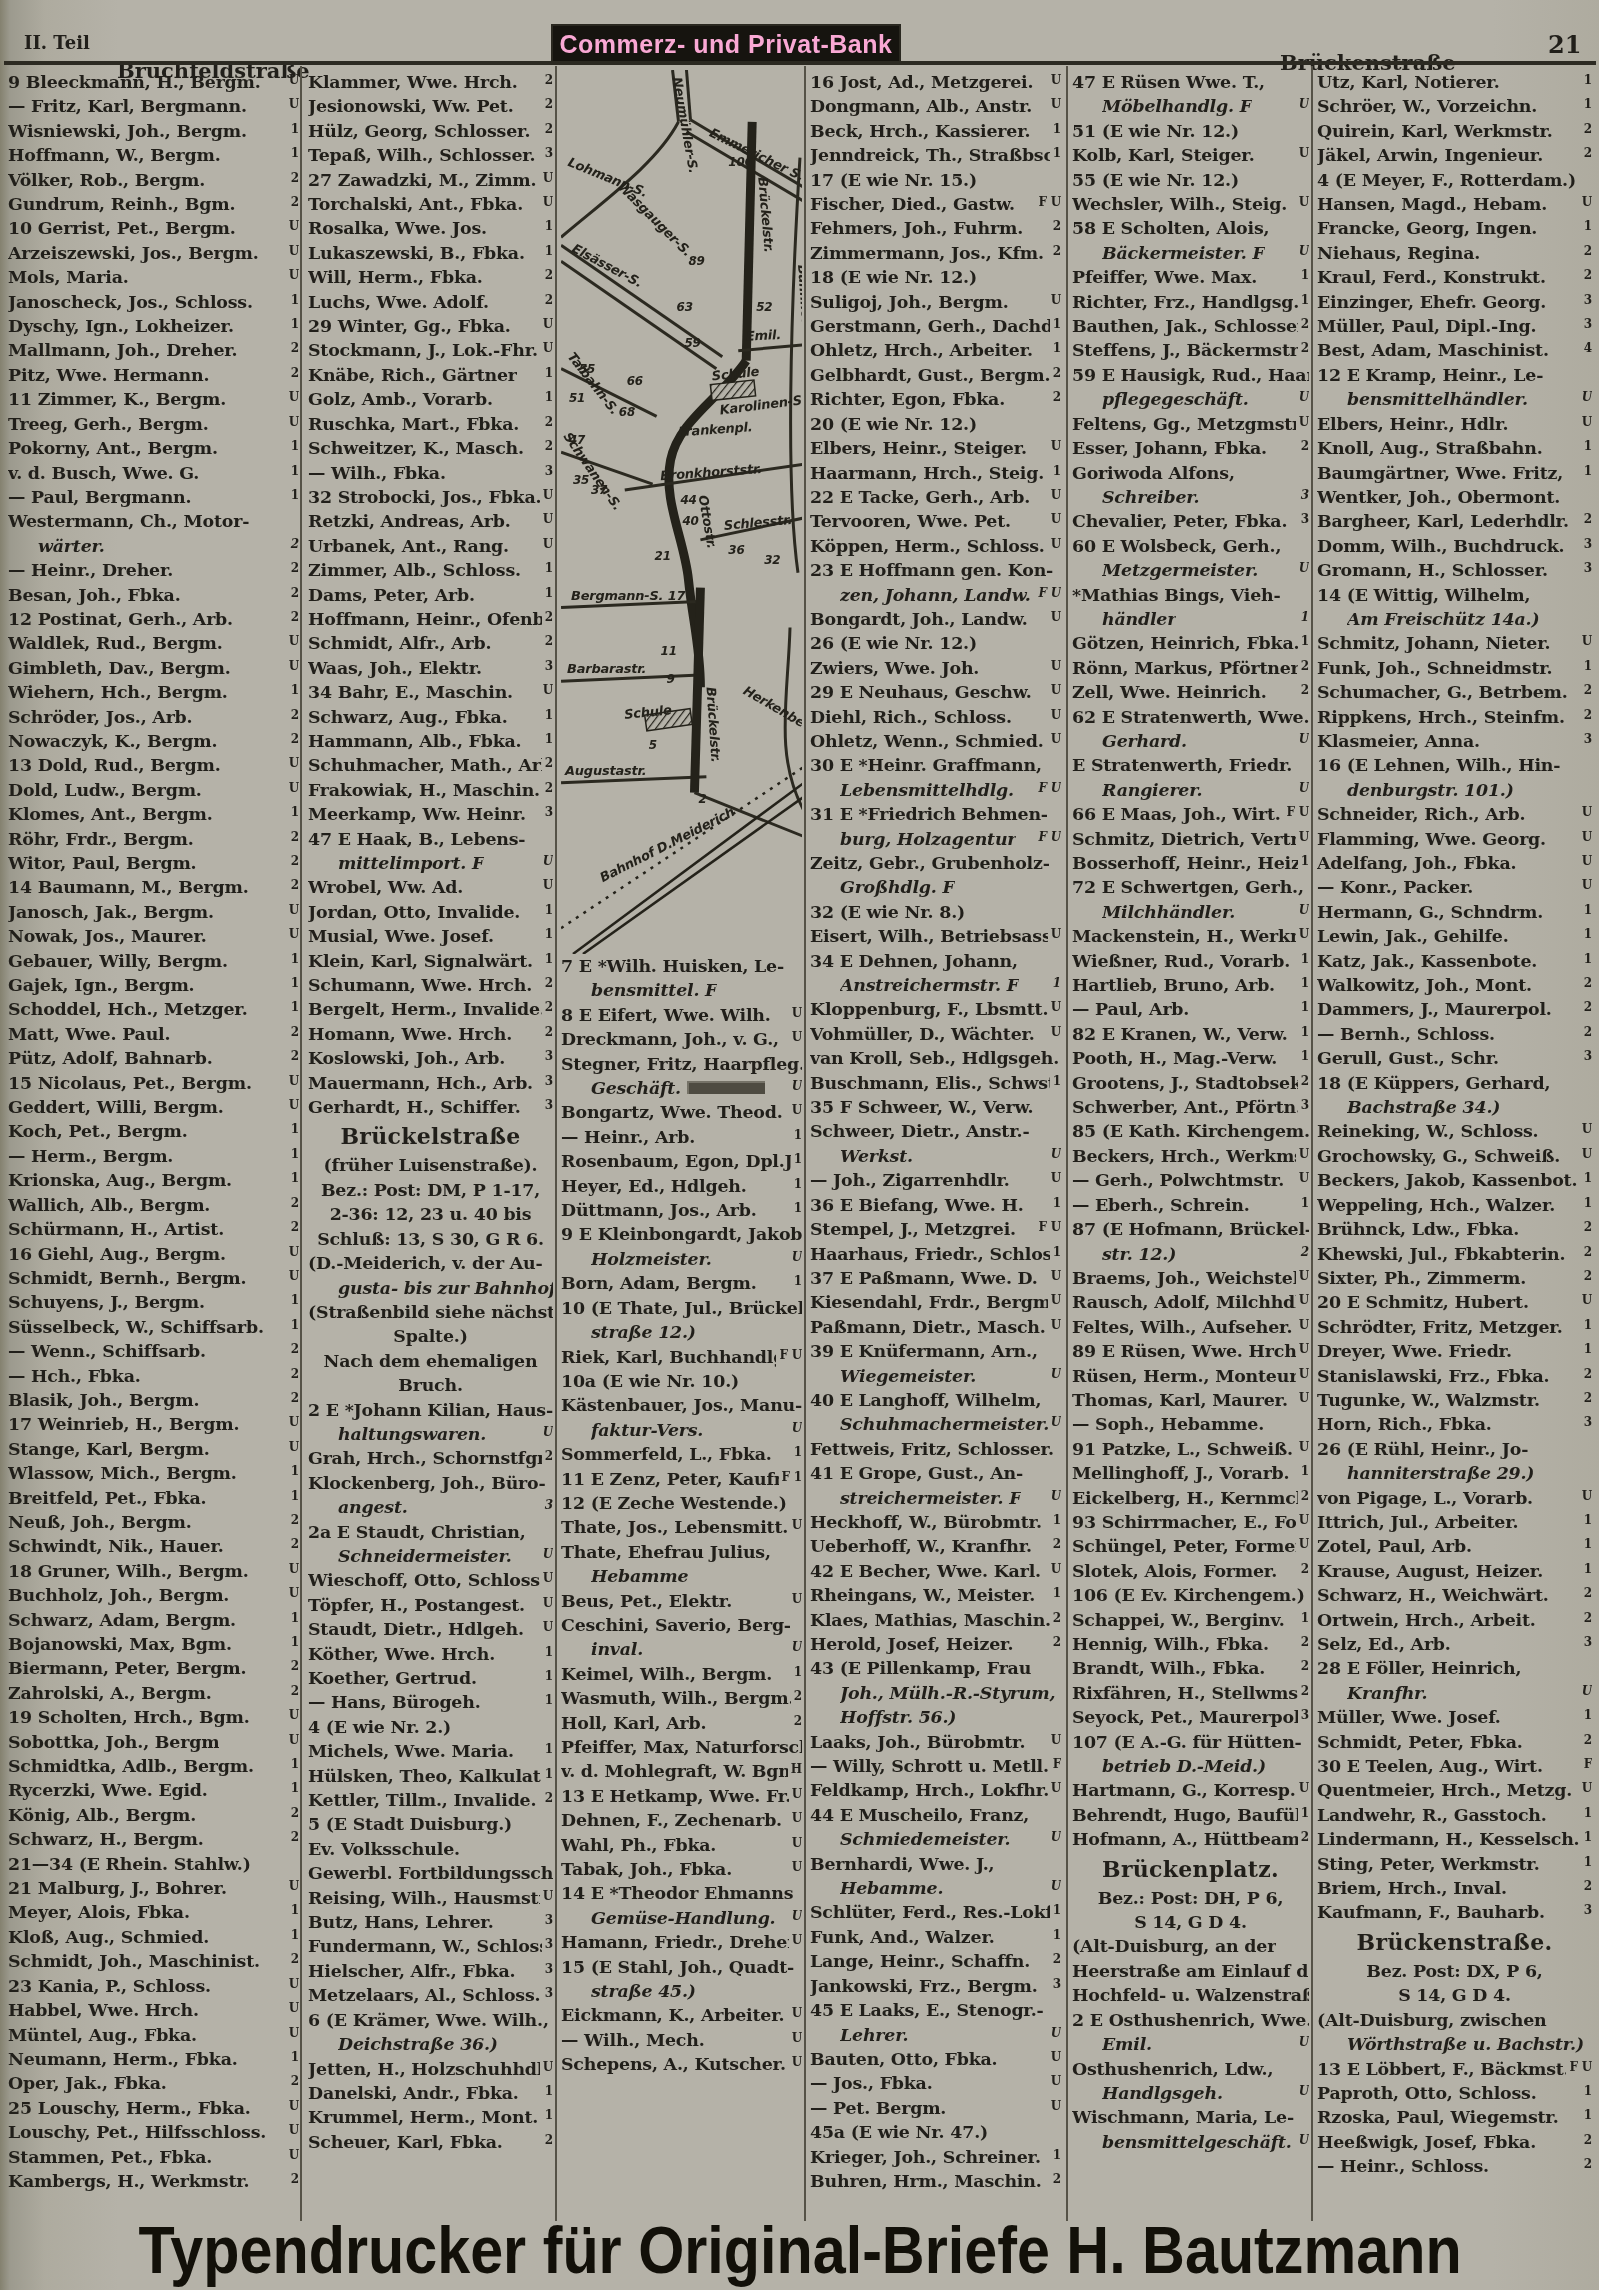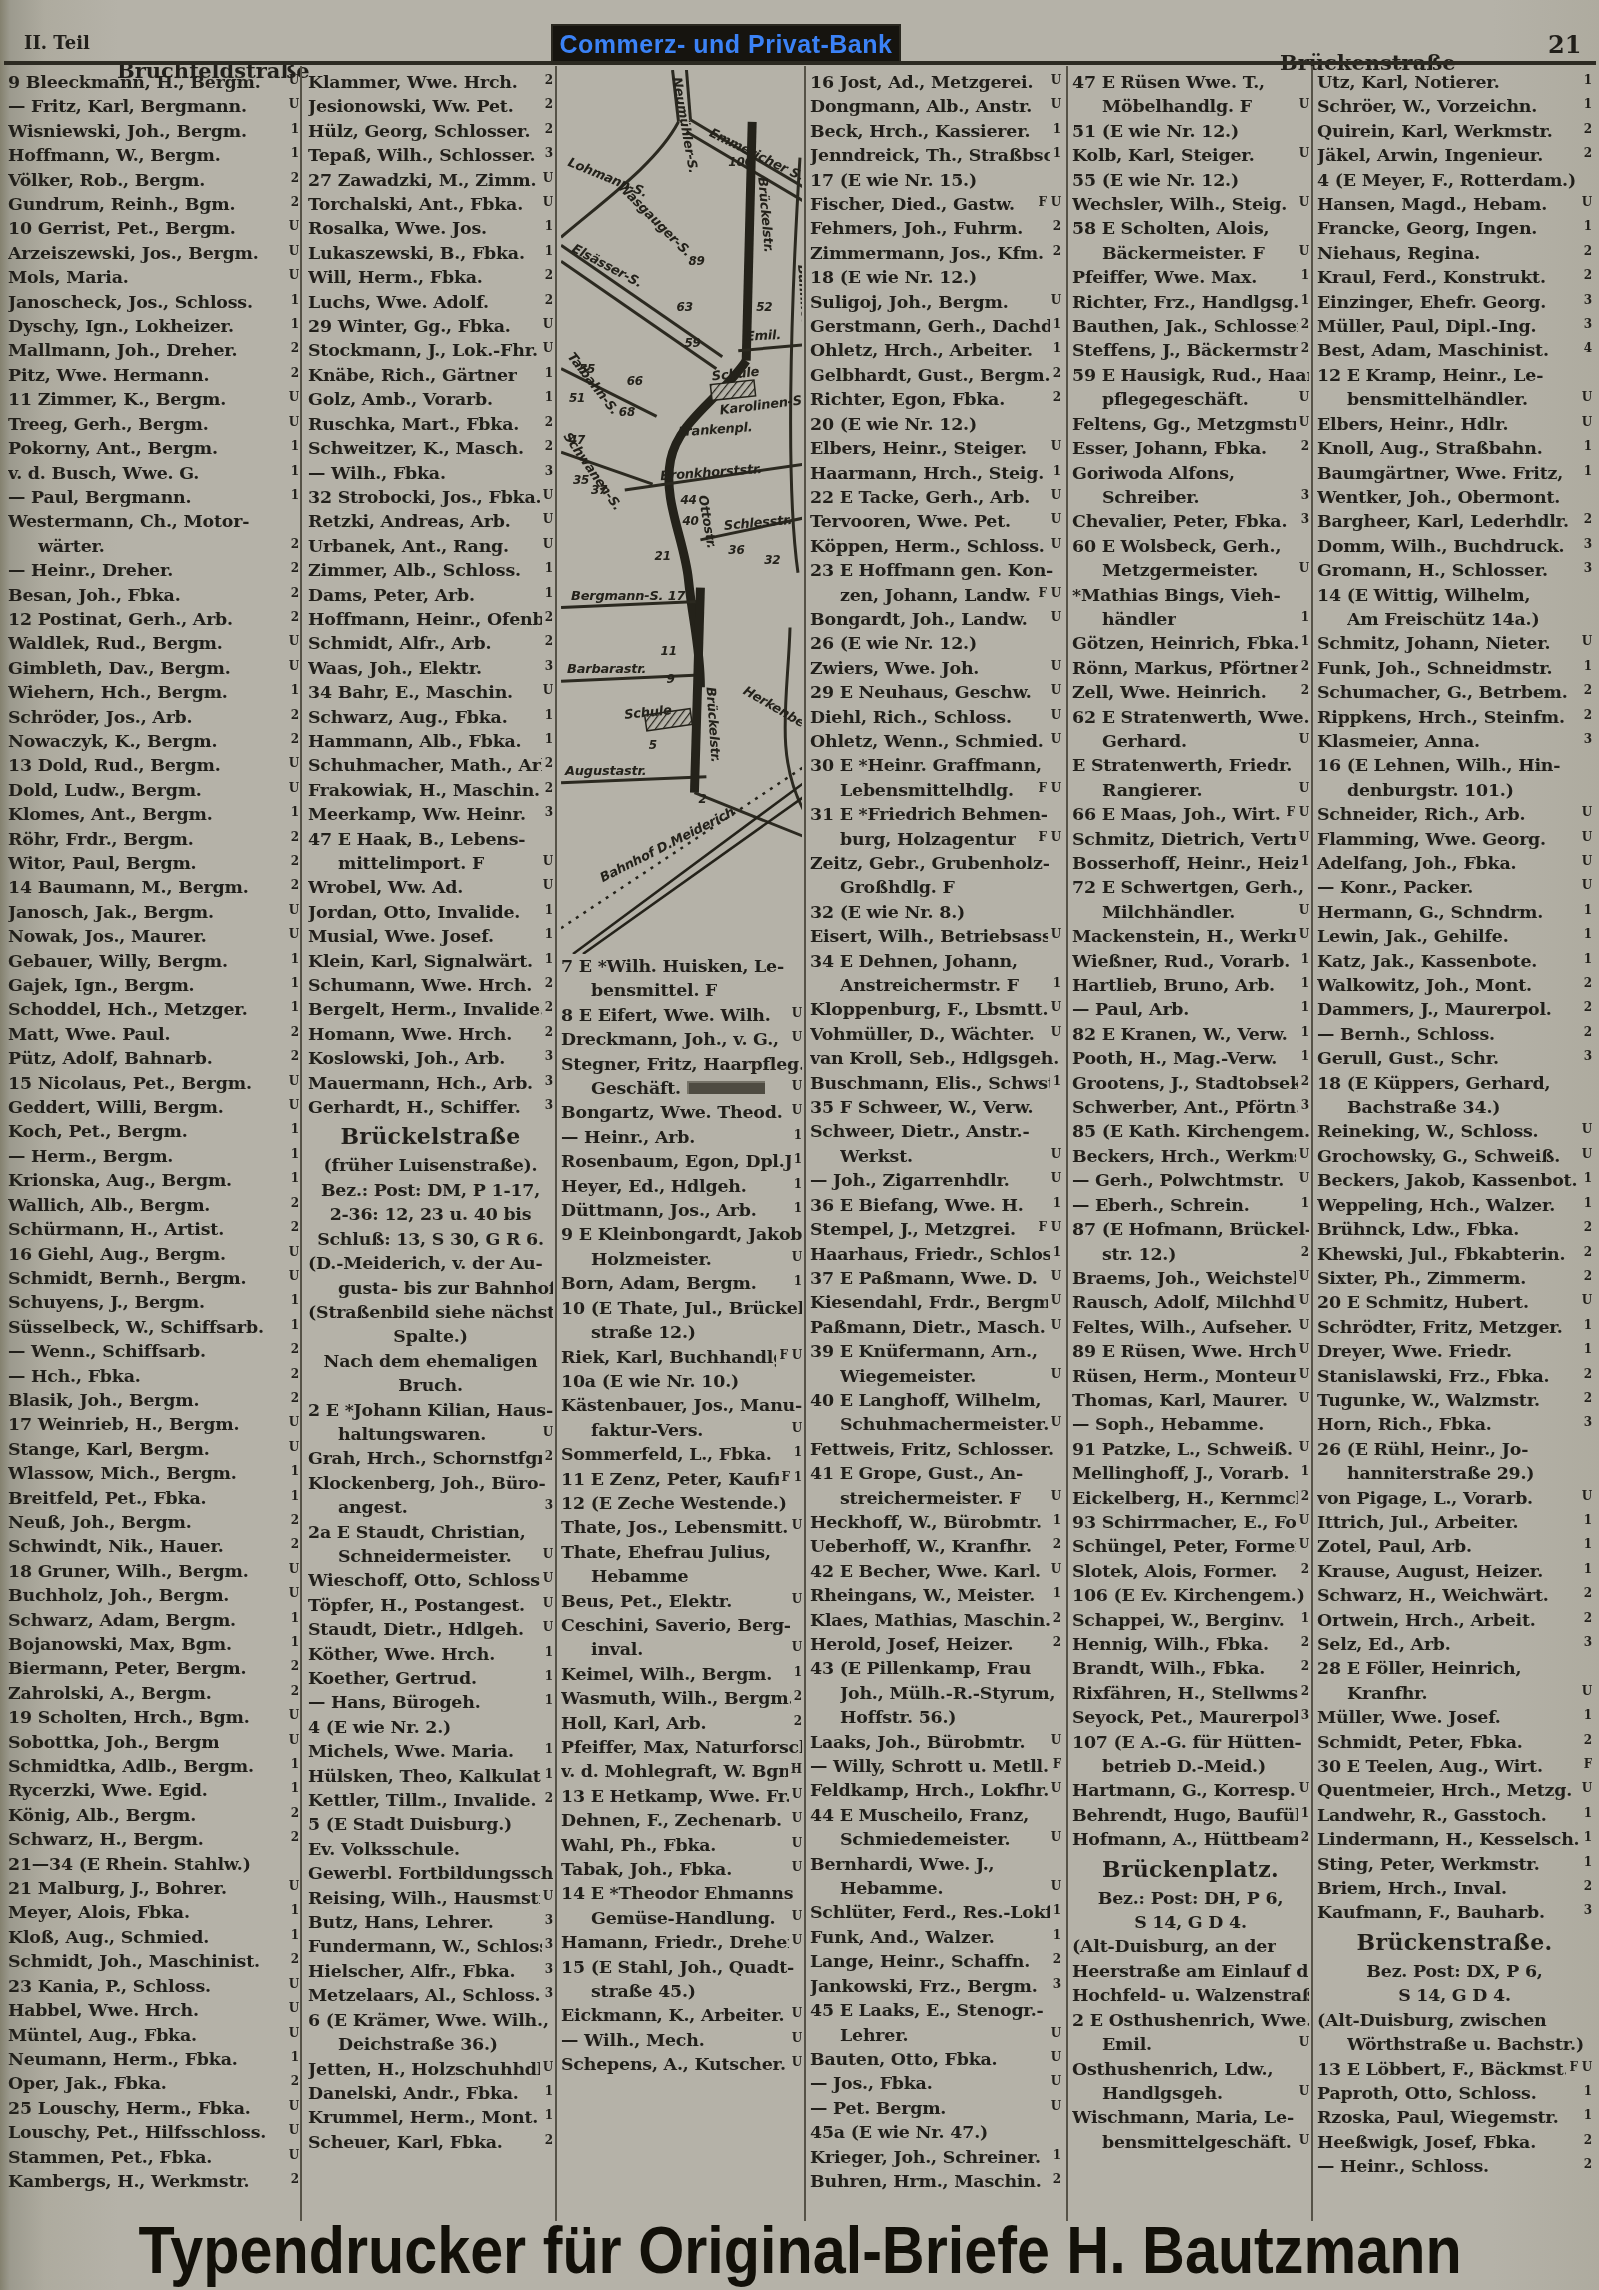--- a/index.html
+++ b/index.html
@@ -5,33 +5,33 @@
   html,body{margin:0;padding:0;}
   body{width:1600px;height:2290px;position:relative;background:#b3b0a6;
        font-family:"DejaVu Serif",serif;color:#211f1a;overflow:hidden;}
   .page{position:absolute;inset:0;
         background:linear-gradient(90deg,#84816f 0px,#9c9a8e 10px,#aeab9f 45px,#b5b2a8 119px,#b5b2a8 1493px,#aeab9f 1600px);}
   
   .hdr{position:absolute;top:26px;left:0;right:0;height:34px;font-weight:bold;}
   .hdr .part{position:absolute;left:24px;top:6px;font-size:18px;}
   .hdr .lstreet{position:absolute;left:117px;top:8px;font-size:21px;margin-top:24px;}
   .hdr .bank{position:absolute;left:553px;top:0px;width:346px;height:36px;background:#16140f;
-             color:#3b82f6;font-family:"Liberation Sans",sans-serif;font-size:25px;font-weight:bold;
+             color:#f9a8d4;font-family:"Liberation Sans",sans-serif;font-size:25px;font-weight:bold;
              text-align:center;line-height:36px;letter-spacing:0.5px;box-shadow:0 0 0 2px #2a2820;}
   .hdr .rstreet{position:absolute;left:1280px;top:24px;font-size:21px;}
   .hdr .pageno{position:absolute;left:1548px;top:4px;font-size:24px;}
   .hdrule{position:absolute;top:61px;left:4px;right:4px;height:4px;background:#2c2a22;}
   
   .col{position:absolute;top:70px;height:2149px;font-size:17.4px;line-height:24.4px;
        font-weight:bold;letter-spacing:-0.2px;overflow:hidden;}
   .vrule{position:absolute;top:66px;height:2155px;width:2px;background:#555247;}
   .ln{display:flex;white-space:nowrap;}
   .ln .t{flex:0 1 auto;overflow:hidden;}
   .ln .r{margin-left:auto;flex:0 0 auto;font-size:12px;line-height:14px;padding-top:3px;padding-left:3px;}
-  .ln.i{padding-left:30px;}
+  .ln.i{padding-left:30px;font-style:italic;}
   .ln.h{display:block;text-align:center;font-size:22px;line-height:34px;letter-spacing:0.3px;}
   .ln.c{display:block;text-align:center;}
   .ln.sm .t::after{content:"";display:inline-block;width:78px;height:13px;margin-left:6px;
                    background:#3d3a30;box-shadow:2px 2px 0 #6b685c inset;opacity:.85;}
   
   .mapbox{width:243px;height:884px;display:block;}
   .mapbox .road{stroke:#2b2920;stroke-width:3;fill:none;}
   .mapbox .mainroad{stroke:#24221a;stroke-width:9;fill:none;}
   .mapbox .rail{stroke:#24221a;stroke-width:2.5;fill:none;}
   .mapbox .bldg{fill:url(#hatch);stroke:#24221a;stroke-width:1.5;}

